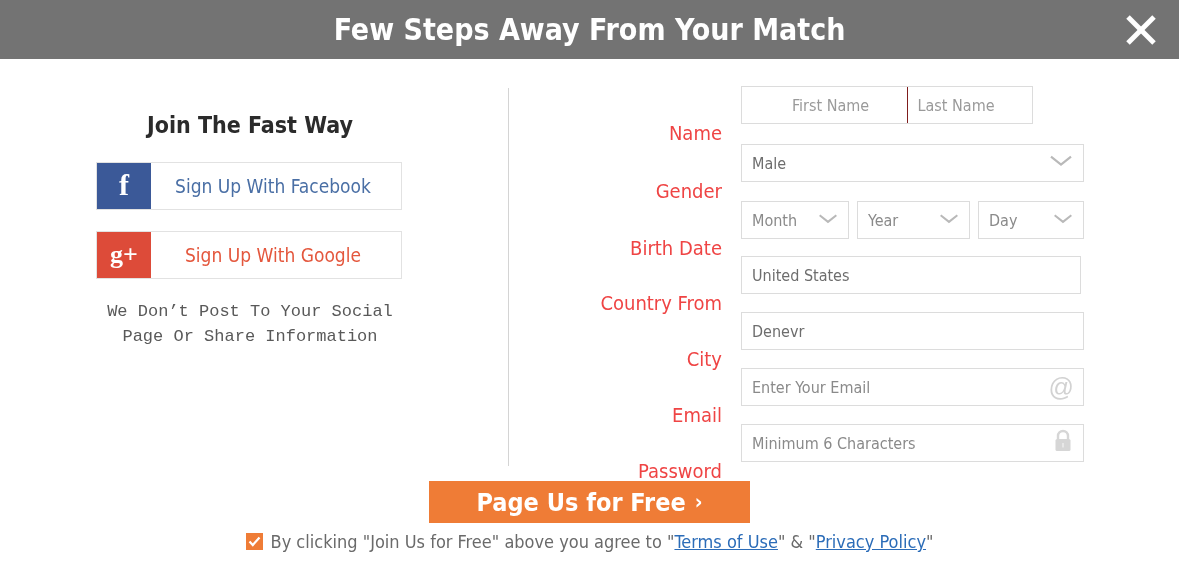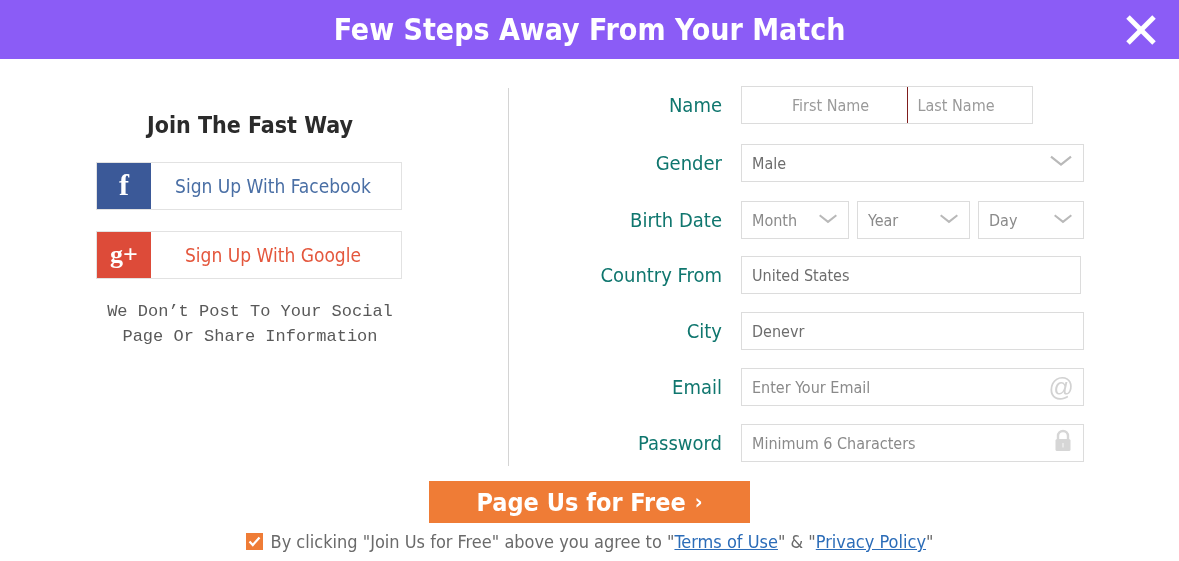--- a/index.html
+++ b/index.html
@@ -22,21 +22,21 @@
     background: #ffffff;
   }
 
   
   .header {
     position: absolute;
     left: 0;
     top: 0;
     width: 1179px;
     height: 59px;
-    background: #8b5cf6;
+    background: #737373;
   }
   .header-title {
     position: absolute;
     left: 0;
     top: 0;
     width: 1179px;
     height: 59px;
     line-height: 59px;
     text-align: center;
     color: #ffffff;
@@ -171,22 +171,23 @@
     height: 38px;
   }
   .form-label {
     position: absolute;
     left: 0;
     width: 182px;
     text-align: right;
     height: 38px;
     line-height: 38px;
     font-size: 20px;
-    color: #0f766e;
-    font-family: "Liberation Sans Narrow", "DejaVu Sans Condensed", "Liberation Sans", sans-serif;
+    color: #ef4444;
+    font-family: "Liberation Sans Narrow", "DejaVu Sans Condensed", "Liberation Sans", sans-serif;
+    margin-top: 28px;
   }
   .field-wrap {
     position: absolute;
     left: 201px;
     top: 0;
     width: 343px;
     height: 38px;
   }
 
   .field {

